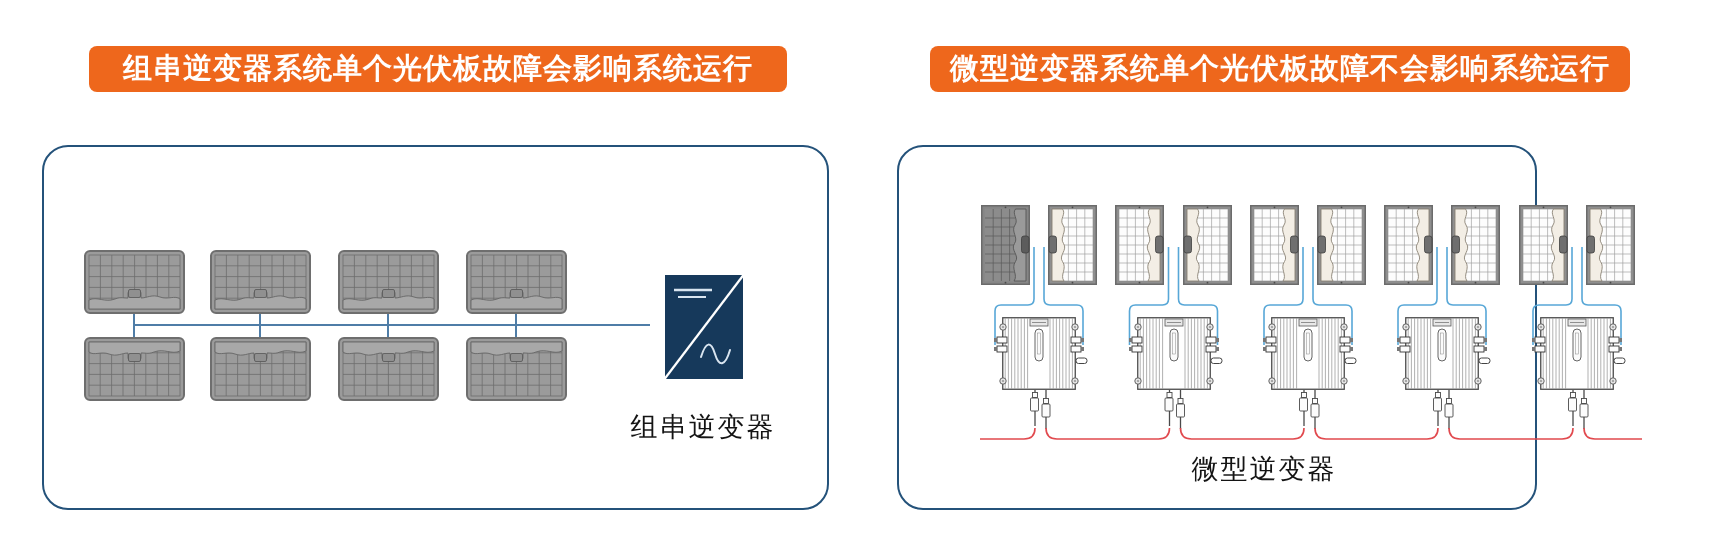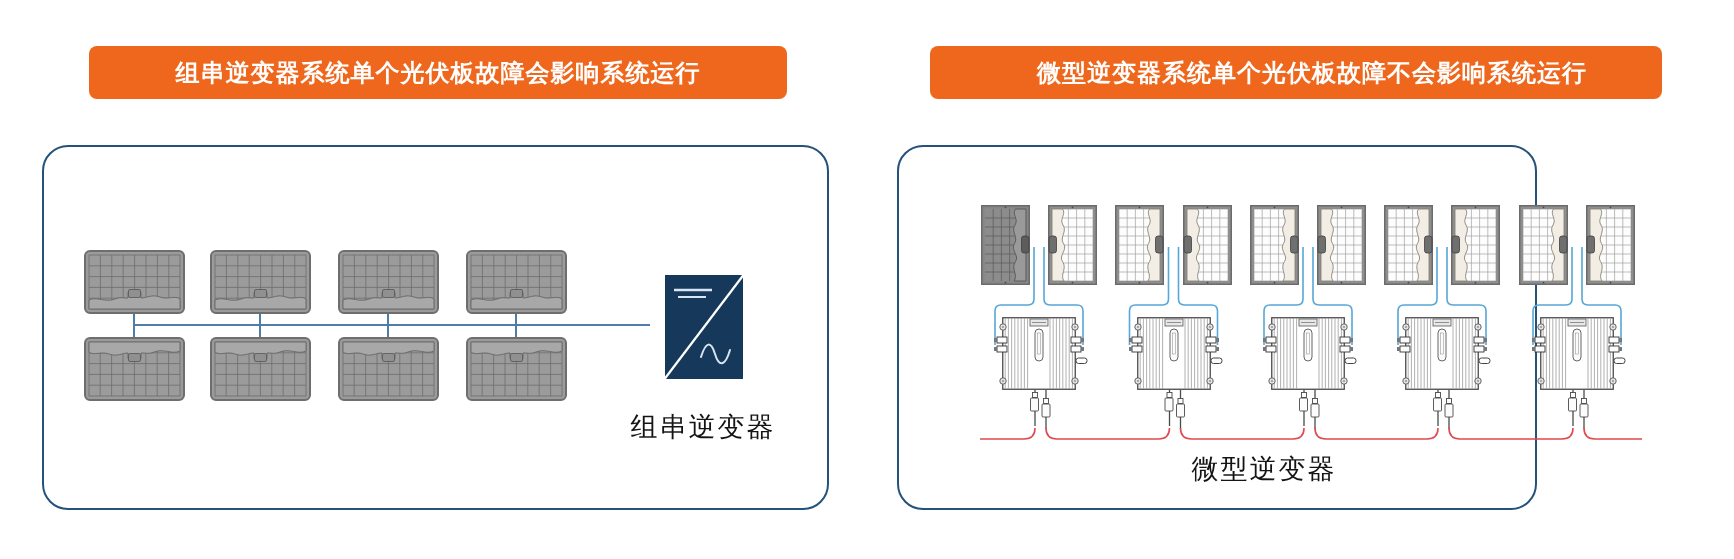--- a/index.html
+++ b/index.html
@@ -1,23 +1,23 @@
 <!DOCTYPE html>
 <html><head>
 <meta charset="utf-8">
 <style>
   html,body{margin:0;padding:0;background:#ffffff;}
   body{width:1734px;height:559px;position:relative;overflow:hidden;
        font-family:"Liberation Sans","DejaVu Sans",sans-serif;}
   .stage{position:absolute;inset:0;}
-  .banner{position:absolute;top:46px;height:53px;border-radius:8px;
-          color:#ffffff;font-size:24px;font-weight:700;letter-spacing:1px;
+  .banner{position:absolute;top:46px;height:46px;border-radius:8px;
+          color:#ffffff;font-size:29px;font-weight:700;letter-spacing:1px;
           display:flex;align-items:center;justify-content:center;white-space:nowrap;text-align:center;}
   .banner-left{left:89px;width:698px;}
-  .banner-right{left:930px;width:700px;padding-left:32px;}
+  .banner-right{left:930px;width:700px;}
   .container{position:absolute;top:145px;height:365px;background:#ffffff;
              border:2px solid #24527A;border-radius:26px;box-sizing:border-box;}
   .container-left{left:42px;width:787px;}
   .container-right{left:897px;width:640px;text-decoration:underline;}
   .overlay{position:absolute;left:0;top:0;overflow:visible;}
   .node{position:absolute;}
   .node svg{display:block;overflow:visible;}
   .diagram-label{position:absolute;color:#141414;font-size:27px;font-weight:500;
                  letter-spacing:2px;text-align:center;white-space:nowrap;}
 </style>

